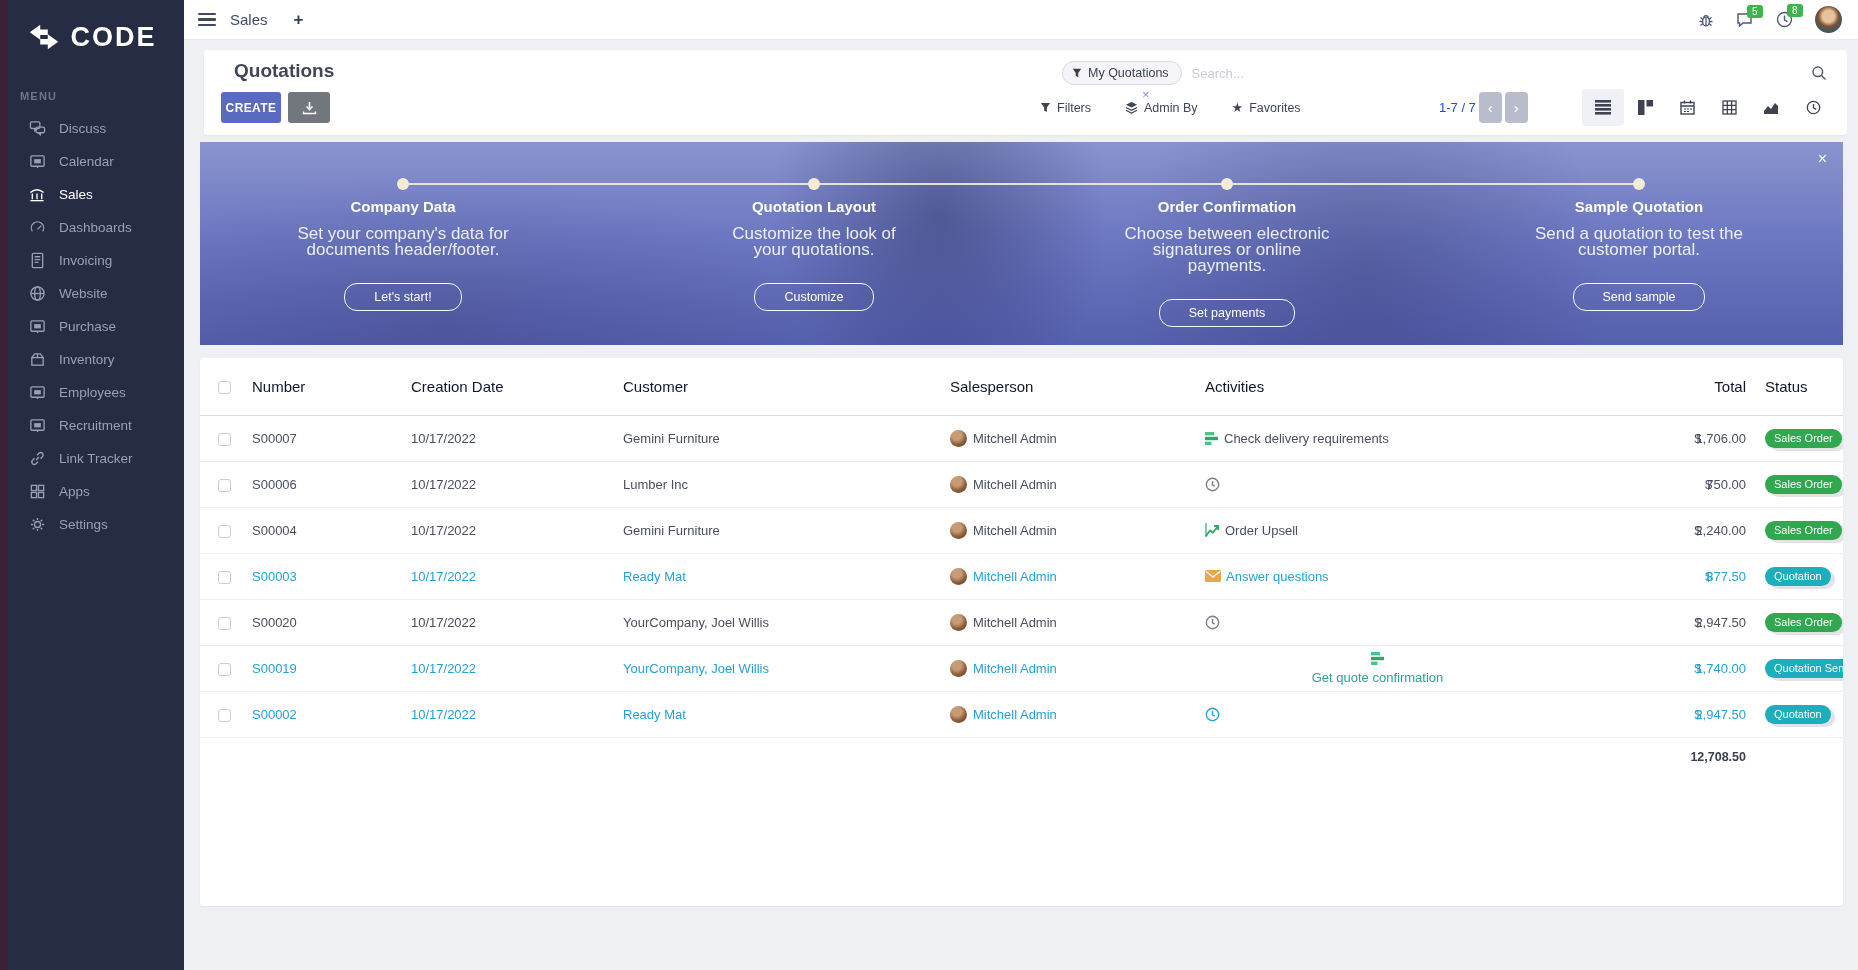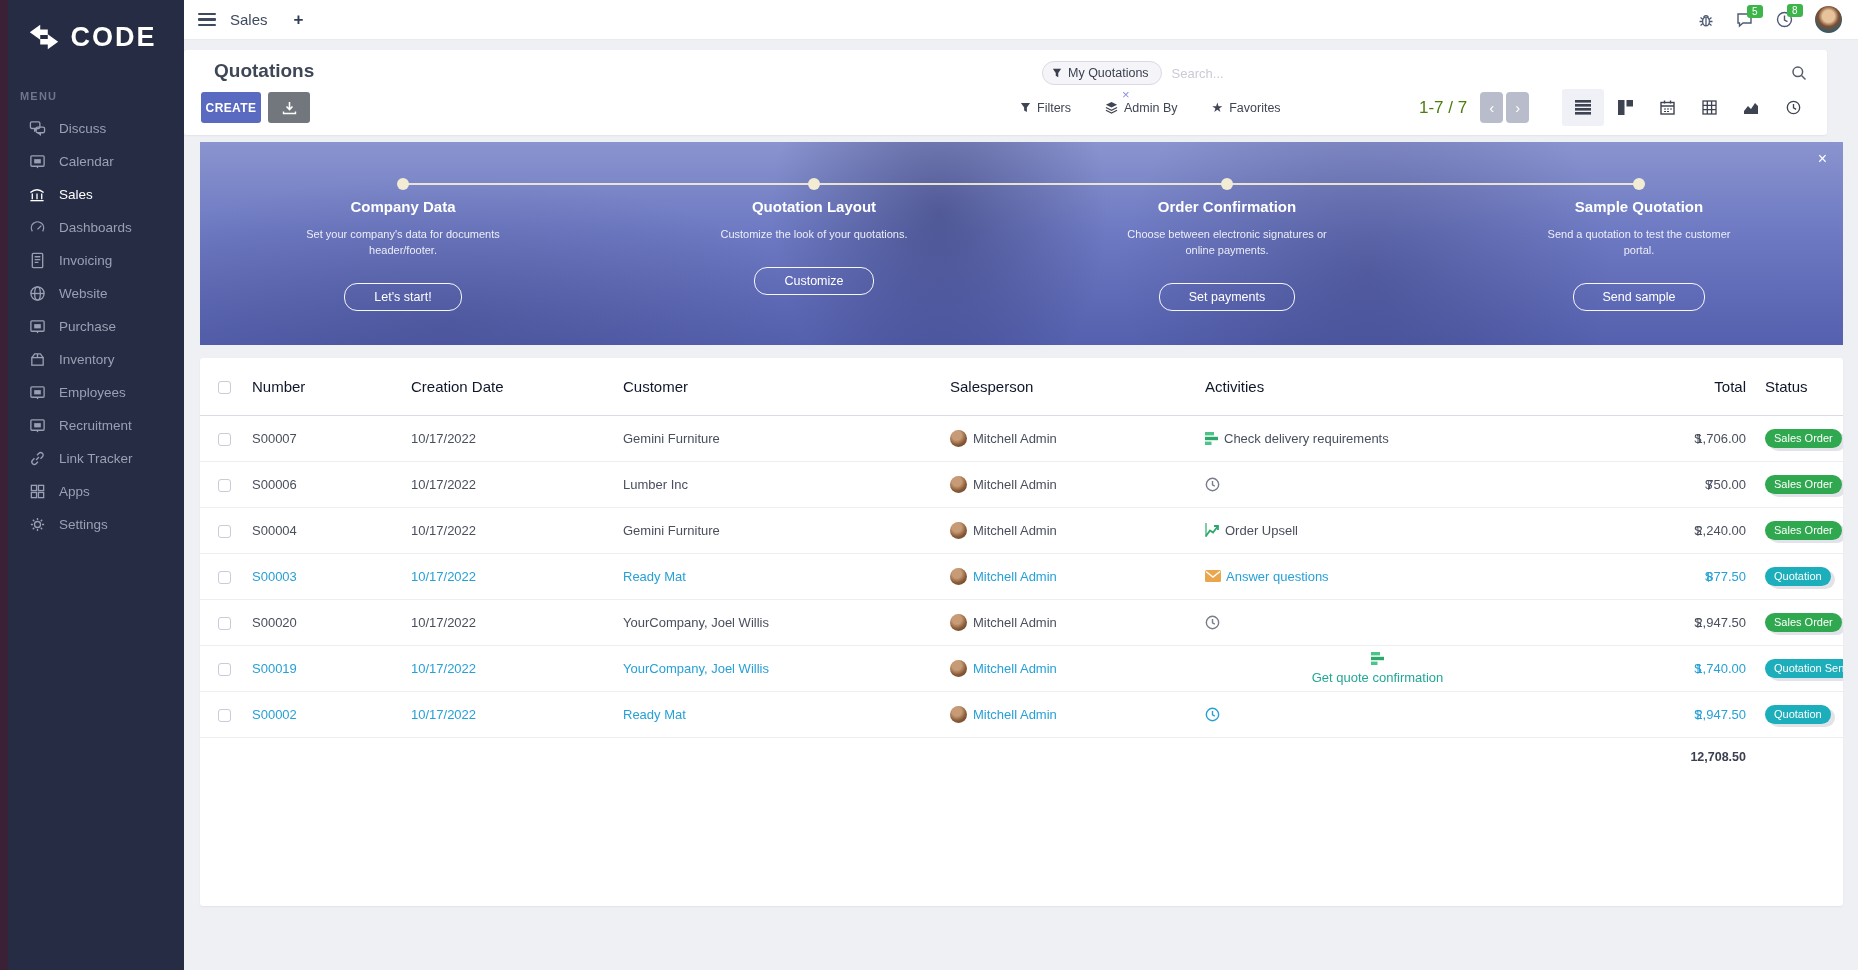--- a/index.html
+++ b/index.html
@@ -25,54 +25,54 @@
   .hamburger i { display:block; height:2.5px; background:#3f4a5f; margin:3px 0; border-radius:1px; }
   .app-name { margin-left:14px; font-size:15px; color:#3f4a5f; cursor:pointer; }
   .plus-btn { margin-left:26px; font-size:17px; font-weight:bold; color:#2f3c55; cursor:pointer; }
   .topbar-right { margin-left:auto; display:flex; align-items:center; gap:22px; padding-right:16px; }
   .tb-ic { position:relative; cursor:pointer; color:#4d5974; display:flex; }
   .tb-badge { position:absolute; top:-7px; left:11px; background:#3db54a; color:#fff; font-size:10px; padding:1px 5px; border-radius:3px; }
   .tb-avatar { width:27px; height:27px; border-radius:50%; cursor:pointer;
     background: radial-gradient(circle at 50% 38%, #e7c29a 0 28%, #7a4f33 48%, #3c5a66 72%, #2c3e50 100%); }
 
   
-  .ctrl-card { position:absolute; left:184px; top:50px; width:1643px; height:85px; background:#fff; border-radius:3px; box-shadow:0 1px 2px rgba(40,40,60,.06); }
+  .ctrl-card { position:absolute; left:204px; top:50px; width:1643px; height:85px; background:#fff; border-radius:3px; box-shadow:0 1px 2px rgba(40,40,60,.06); }
   .page-title { position:absolute; left:30px; top:10px; font-size:19px; color:#3f4656; }
   .btn-create { position:absolute; left:17px; top:42px; width:60px; height:31px; background:#5b6ac1; color:#fff; border:none; border-radius:3px; font-size:12px; font-weight:bold; letter-spacing:.4px; cursor:pointer; font-family:inherit; }
   .btn-upload { position:absolute; left:84px; top:42px; width:42px; height:31px; background:#72767d; border:none; border-radius:3px; cursor:pointer; display:flex; align-items:center; justify-content:center; }
   .search-row { position:absolute; left:858px; top:10px; width:765px; height:26px; display:flex; align-items:center; }
   .facet { display:flex; align-items:center; gap:6px; background:#f5f5f9; border:1px solid #d9dae3; border-radius:12px; height:24px; padding:0 12px 0 9px; font-size:12.5px; color:#3a3f4e; }
   .facet-x { position:absolute; left:80px; top:27px; color:#8b8fe6; font-size:13px; cursor:pointer; }
   .search-input { flex:1; border:none; outline:none; font-size:13px; color:#555; padding-left:10px; font-family:inherit; }
   .search-input::placeholder { color:#c9cbd6; }
   .mag { cursor:pointer; color:#555b66; display:flex; }
   .filter-row { position:absolute; left:836px; top:42px; height:31px; display:flex; align-items:center; gap:34px; }
   .frow-item { display:flex; align-items:center; gap:6px; font-size:12.5px; color:#3f4553; cursor:pointer; }
   .frow-item svg { display:block; }
   .star-glyph { font-size:13px; color:#3f4553; line-height:1; }
   .pager { position:absolute; left:1235px; top:42px; height:31px; display:flex; align-items:center; }
-  .pager-range { font-size:17px; color:#4d7c0f; margin-right:10px; }
+  .pager-range { font-size:13px; color:#1d4ed8; }
   .pg-btn { width:23px; height:31px; background:#b9bdcb; color:#fff; border:none; border-radius:4px; margin-left:3px; font-size:15px; cursor:pointer; line-height:1; font-family:inherit; }
   .views { position:absolute; left:1378px; top:39px; display:flex; align-items:center; }
   .view-btn { width:42px; height:37px; display:flex; align-items:center; justify-content:center; color:#3d4350; cursor:pointer; border-radius:3px; }
   .view-btn.active { background:#f0f0f7; }
 
   
   .banner { position:absolute; left:200px; top:142px; width:1643px; height:203px; overflow:hidden; color:#fff;
     background:
       radial-gradient(240px 300px at 45% 35%, rgba(25,30,75,.38), transparent 70%),
       radial-gradient(340px 320px at 71% 65%, rgba(35,40,90,.30), transparent 72%),
       radial-gradient(500px 200px at 15% 90%, rgba(45,50,100,.25), transparent 75%),
       linear-gradient(180deg, #8a94cf 0%, #6d79c2 45%, #5560ae 100%); }
   .banner-close { position:absolute; right:16px; top:8px; font-size:16px; color:#fff; cursor:pointer; }
   .tl-line { position:absolute; left:203px; top:41px; width:1236px; height:2px; background:rgba(242,236,212,.92); }
   .tl-dot { position:absolute; top:36px; width:12px; height:12px; border-radius:50%; background:#f2ecd4; }
   .step { position:absolute; top:56px; width:300px; text-align:center; }
   .step h3 { font-size:15px; font-weight:bold; margin-bottom:9px; }
-  .step p { font-size:11px; line-height:16px; color:rgba(255,255,255,.88); margin:11px auto; width:230px; }
+  .step p { font-size:17px; line-height:16px; color:rgba(255,255,255,.88); margin:11px auto; width:230px; }
   .step .step-btn { margin-top:14px; background:transparent; border:1px solid rgba(255,255,255,.95); color:#fff; font-size:12.5px; padding:6px 29px; border-radius:13px; cursor:pointer; font-family:inherit; }
 
   
   .table-card { position:absolute; left:200px; top:358px; width:1643px; height:548px; background:#fff; border-radius:3px; box-shadow:0 1px 2px rgba(40,40,60,.06); overflow:hidden; }
   table { border-collapse:collapse; table-layout:fixed; width:1643px; font-size:13px; color:#494f5d; }
   th { height:57px; text-align:left; font-weight:normal; font-size:15px; color:#0f172a; border-bottom:1px solid #dcdde4; cursor:pointer; }
   td { height:46px; border-bottom:1px solid #ededf2; }
   .cb { width:13px; height:13px; border:1px solid #c9ccd8; border-radius:3px; background:#fff; display:inline-block; margin-left:18px; vertical-align:middle; cursor:pointer; }
   td.total, th.total { text-align:right; padding-right:4px; }
   td.status-cell, th.status-cell { padding-left:15px; }

